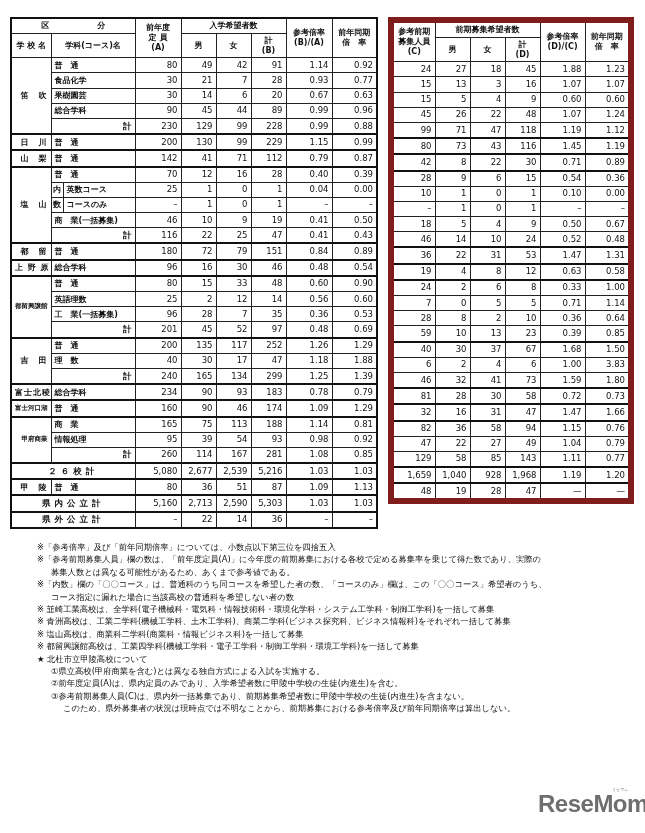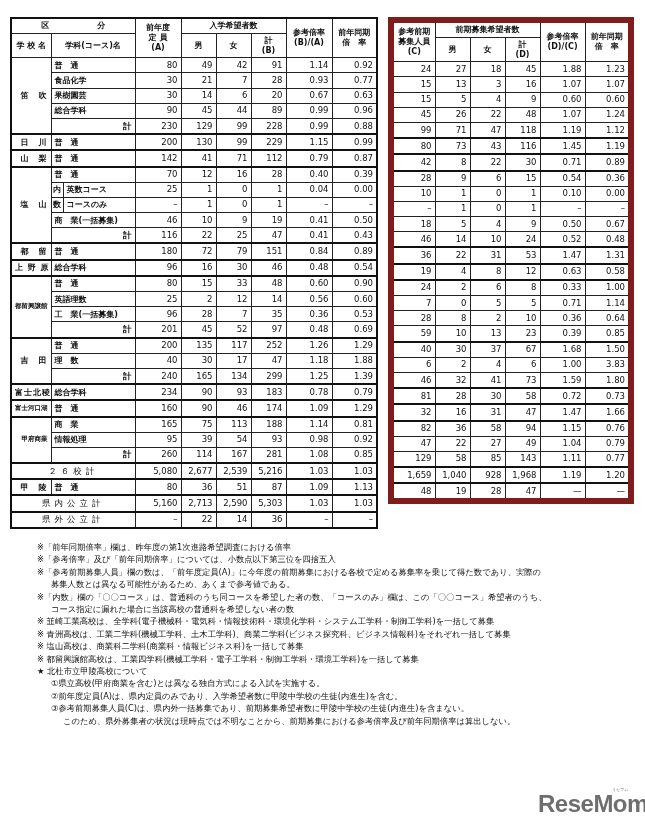--- a/index.html
+++ b/index.html
@@ -10,21 +10,21 @@
            white-space:nowrap; overflow:hidden; font-weight:normal; }
   th { text-align:center; font-weight:bold; font-size:8px; line-height:10px;margin-left:24px; }
   .num { text-align:right; }
   .thick-top td, .thick-top th { border-top:2px solid #111; }
   #left-table { left:10px; top:17px; width:368px; border:2px solid #111; }
   #right-table { left:388px; top:17px; width:240px; border:6px solid #7f1d1d; }
   .school { text-align:right; font-weight:bold; font-size:8px; letter-spacing:1px; }
   .school.small { font-size:6.5px; letter-spacing:0; }
   .dept { text-align:left; font-weight:bold; font-size:8px;margin-left:19px; }
   .sum-label { text-align:right; font-weight:bold; }
-  .total-label { text-align:center; font-weight:normal; letter-spacing:4px; }
+  .total-label { text-align:center; font-weight:bold; letter-spacing:4px; }
   .uchi { text-align:center; font-weight:bold; font-size:8px; padding:0; width:10px; }
   .notes { position:absolute; left:37px; top:541px; width:600px; font-size:8.3px; line-height:12.4px; }
   .note { margin:0; white-space:nowrap; }
   .note.indent { padding-left:14px; }
   .note.indent2 { padding-left:26px; }
   .logo { position:absolute; left:538px; top:790px; font-family:"Liberation Sans", sans-serif;
           font-weight:bold; font-size:24px; color:#6e6e6e; letter-spacing:-0.5px; }
   .logo-sub { position:absolute; left:612px; top:787px; font-size:4px; color:#777; }
 </style>
 </head>
@@ -600,21 +600,20 @@
         <td class="num">19</td>
         <td class="num">28</td>
         <td class="num">47</td>
         <td class="num">—</td>
         <td class="num">—</td>
       </tr>
     </tbody>
 </table>
 
 <div class="notes">
-  <p class="note">※「前年同期倍率」欄は、昨年度の第1次進路希望調査における倍率</p>
   <p class="note">※「参考倍率」及び「前年同期倍率」については、小数点以下第三位を四捨五入</p>
   <p class="note">※「参考前期募集人員」欄の数は、「前年度定員(A)」に今年度の前期募集における各校で定める募集率を乗じて得た数であり、実際の</p>
   <p class="note indent">募集人数とは異なる可能性があるため、あくまで参考値である。</p>
   <p class="note">※「内数」欄の「〇〇コース」は、普通科のうち同コースを希望した者の数、「コースのみ」欄は、この「〇〇コース」希望者のうち、</p>
   <p class="note indent">コース指定に漏れた場合に当該高校の普通科を希望しない者の数</p>
   <p class="note">※ 韮崎工業高校は、全学科(電子機械科・電気科・情報技術科・環境化学科・システム工学科・制御工学科)を一括して募集</p>
   <p class="note">※ 青洲高校は、工業二学科(機械工学科、土木工学科)、商業二学科(ビジネス探究科、ビジネス情報科)をそれぞれ一括して募集</p>
   <p class="note">※ 塩山高校は、商業科二学科(商業科・情報ビジネス科)を一括して募集</p>
   <p class="note">※ 都留興譲館高校は、工業四学科(機械工学科・電子工学科・制御工学科・環境工学科)を一括して募集</p>
   <p class="note">★ 北杜市立甲陵高校について</p>

